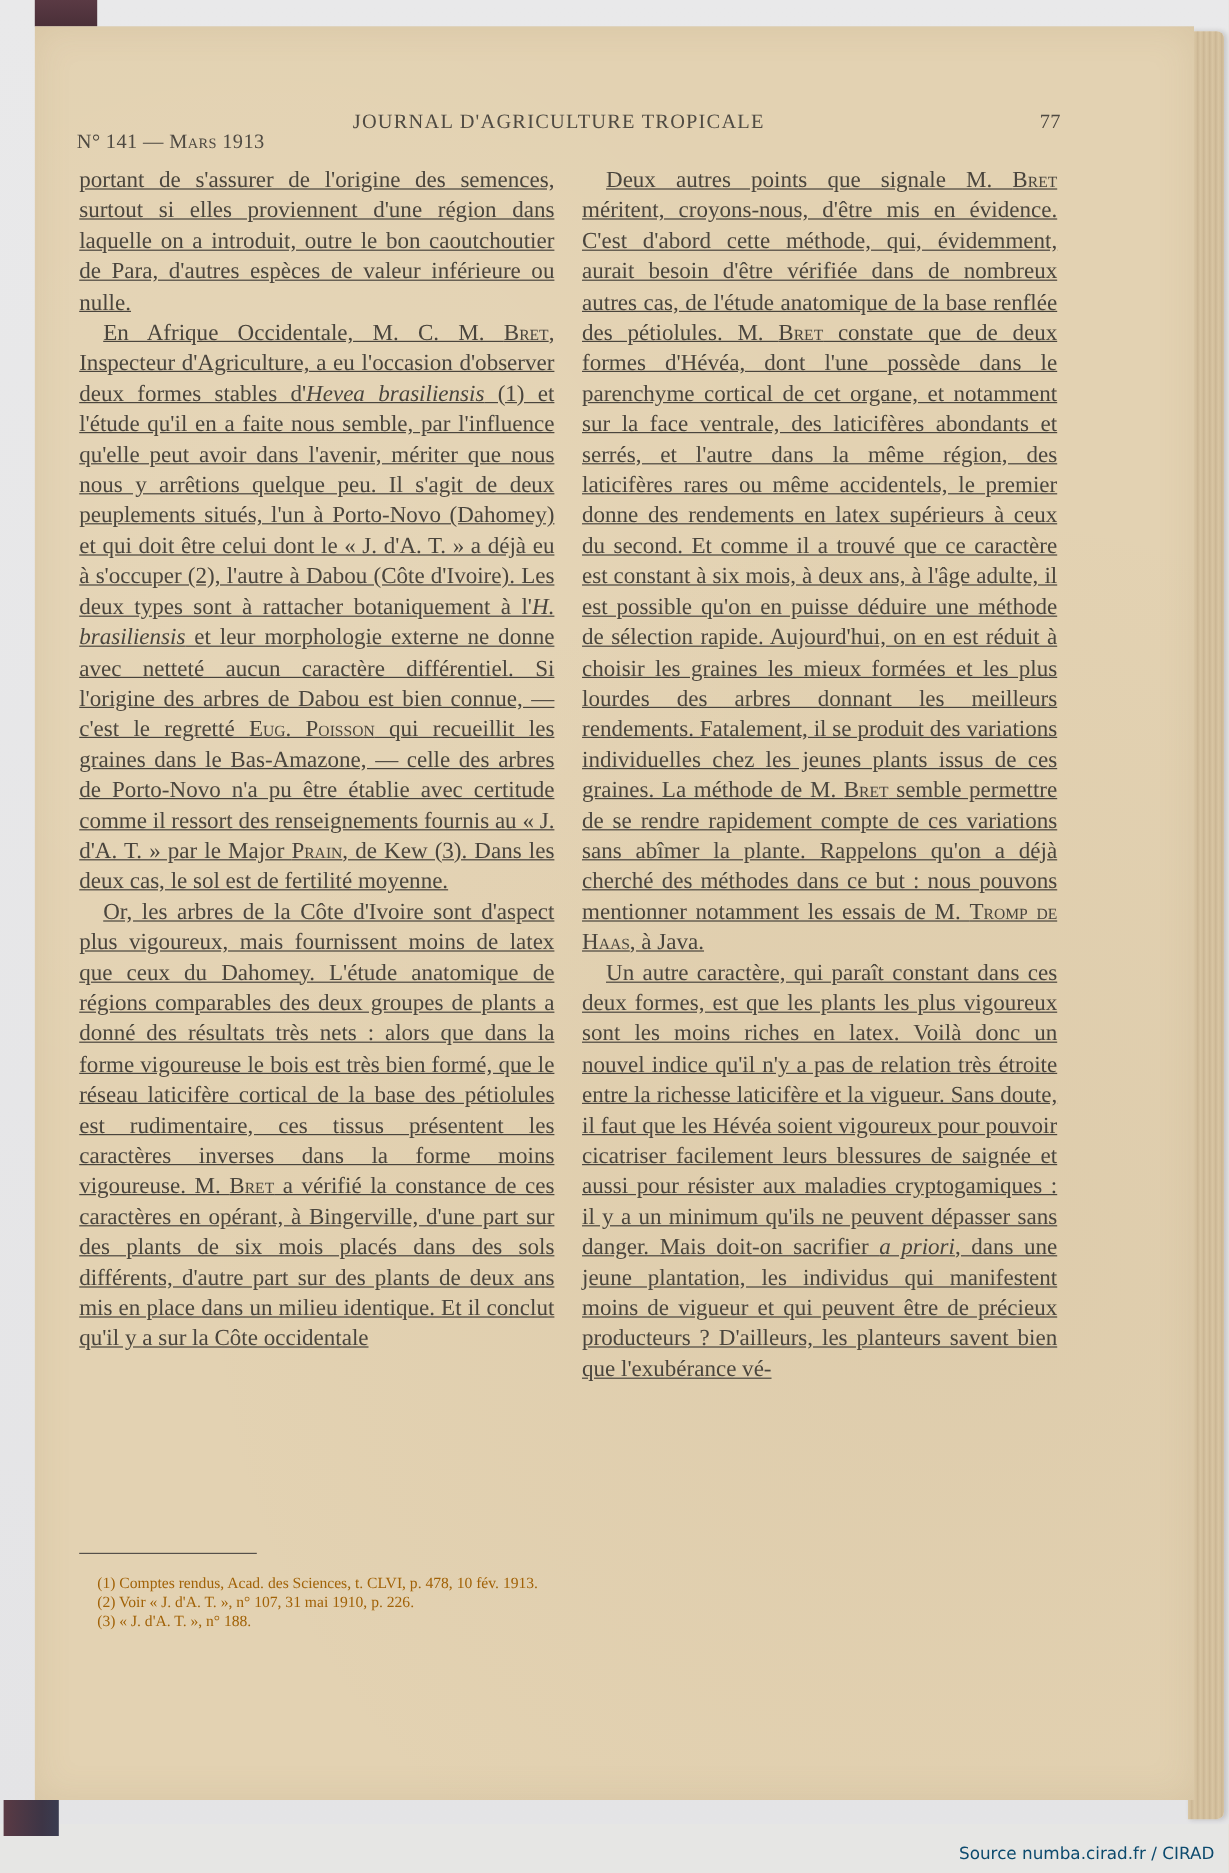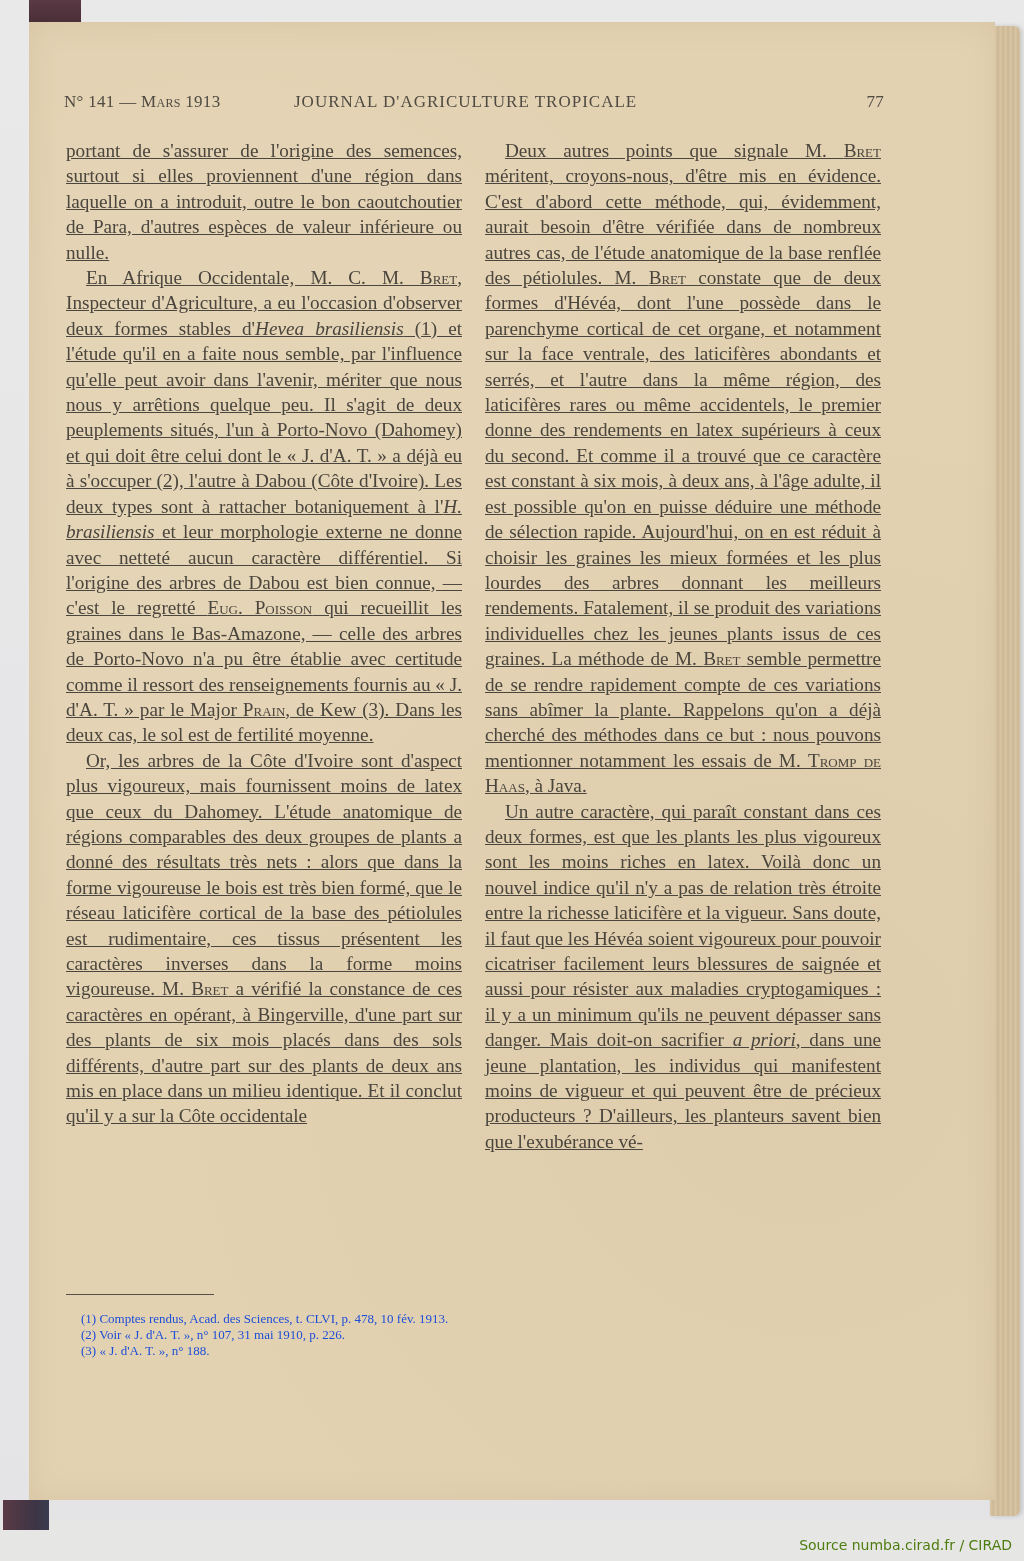--- a/index.html
+++ b/index.html
@@ -31,46 +31,46 @@
     background: #e3d2b2;
     background-image:
       radial-gradient(circle at 20% 30%, rgba(255,255,255,0.08), transparent 40%),
       radial-gradient(circle at 80% 70%, rgba(140,110,70,0.06), transparent 50%);
     box-shadow: inset 0 0 30px rgba(150,120,80,0.15);
   }
   .running-head {
     position: absolute; top: 92px; left: 64px; width: 820px; height: 24px;
     color: #4f4a42; font-size: 17px; letter-spacing: 0.3px;
   }
-  .running-head .issue { position: absolute; left: 0; top: 0; }
+  .running-head .issue { position: absolute; left: 0; top: 16px; }
   .running-head .journal { position: absolute; left: 230px; top: 0; letter-spacing: 1px; text-align: right; }
   .running-head .pageno { position: absolute; right: 0; top: 0; }
   .sc { font-variant: small-caps; }
   .col {
     position: absolute; top: 138px; width: 396px;
     color: #4a453d; font-size: 19.2px; line-height: 25.4px;
     text-align: justify;
   }
   .col.left { left: 66px; }
   .col.right { left: 485px; }
   .col p { margin: 0; text-indent: 0; text-decoration: underline; }
   .col p.indent { text-indent: 20px; }
   .col em { font-style: italic; }
   .footnote-rule {
     position: absolute; left: 66px; top: 1294px; width: 148px; height: 0;
     border-top: 1.5px solid #55504a;
   }
   .footnotes {
     position: absolute; left: 66px; top: 1311px; width: 396px;
-    color: #1d4ed8; font-size: 13px; line-height: 16px; text-align: justify;
+    color: #a16207; font-size: 13px; line-height: 16px; text-align: justify;
   }
   .footnotes p { margin: 0; text-indent: 15px; }
   .source {
     position: absolute; right: 12px; top: 1537px;
-    font-family: "DejaVu Sans", sans-serif; font-size: 14px; color: #4d7c0f;
+    font-family: "DejaVu Sans", sans-serif; font-size: 14px; color: #0c4a6e;
   }
 </style>
 </head>
 <body>
 
 <div class="scan-bg"></div>
 <div class="binding-top"></div>
 <div class="page-stack"></div>
 
 <div class="page"></div>

